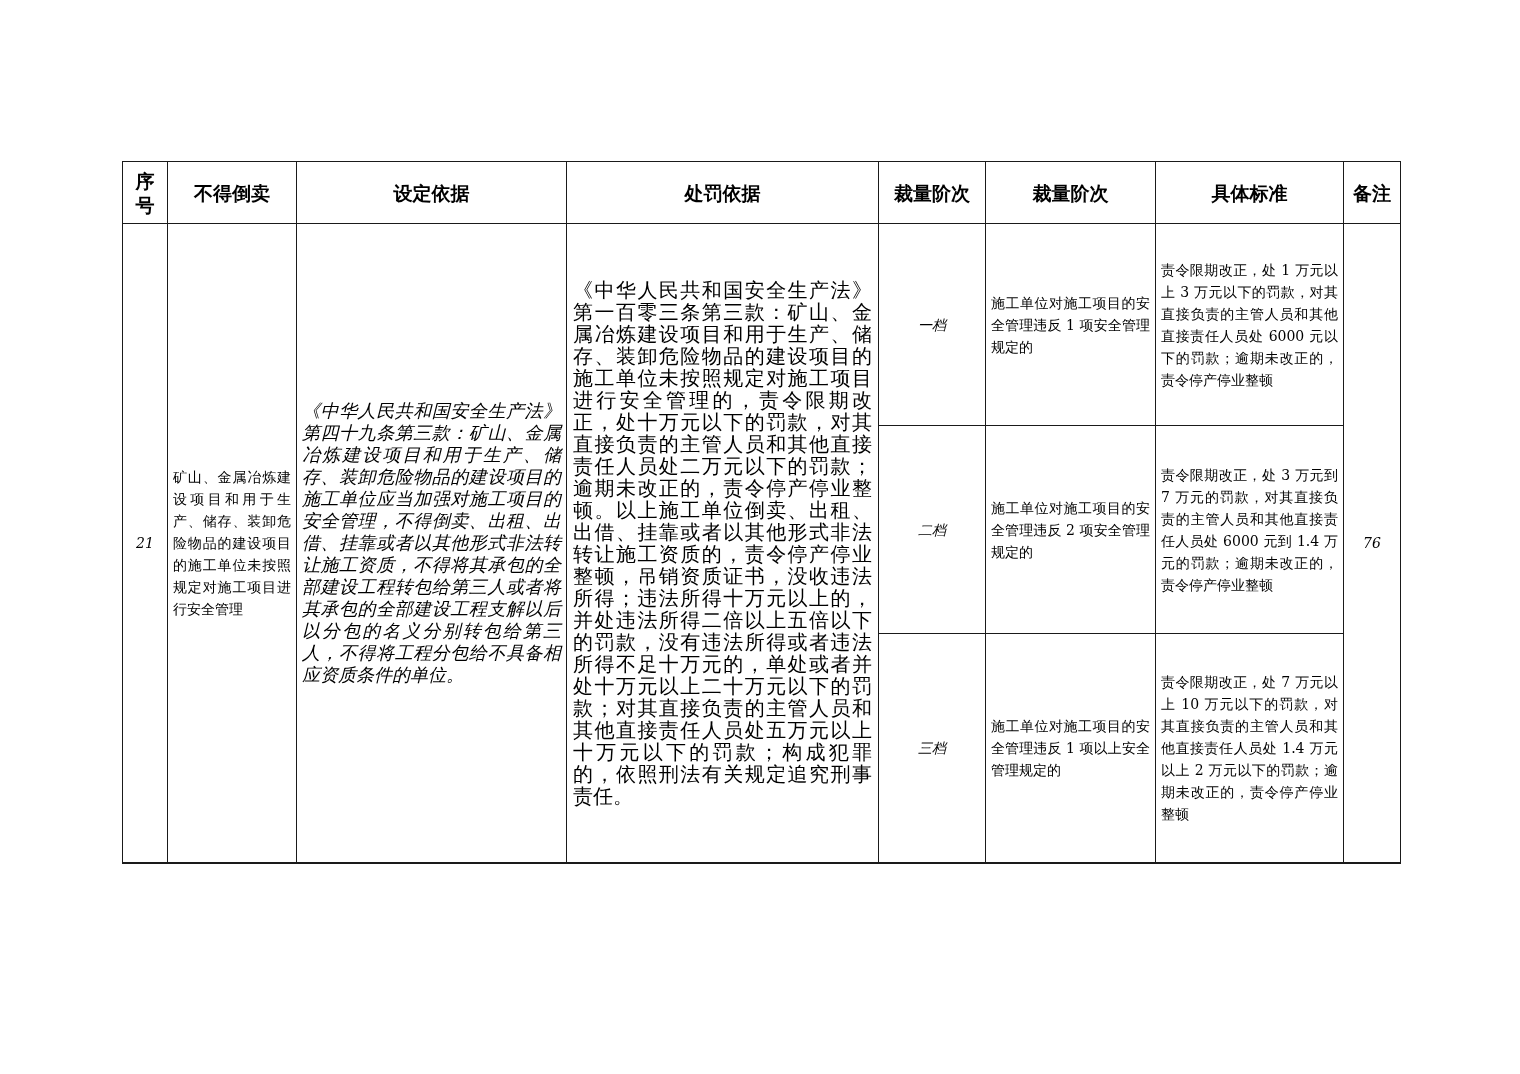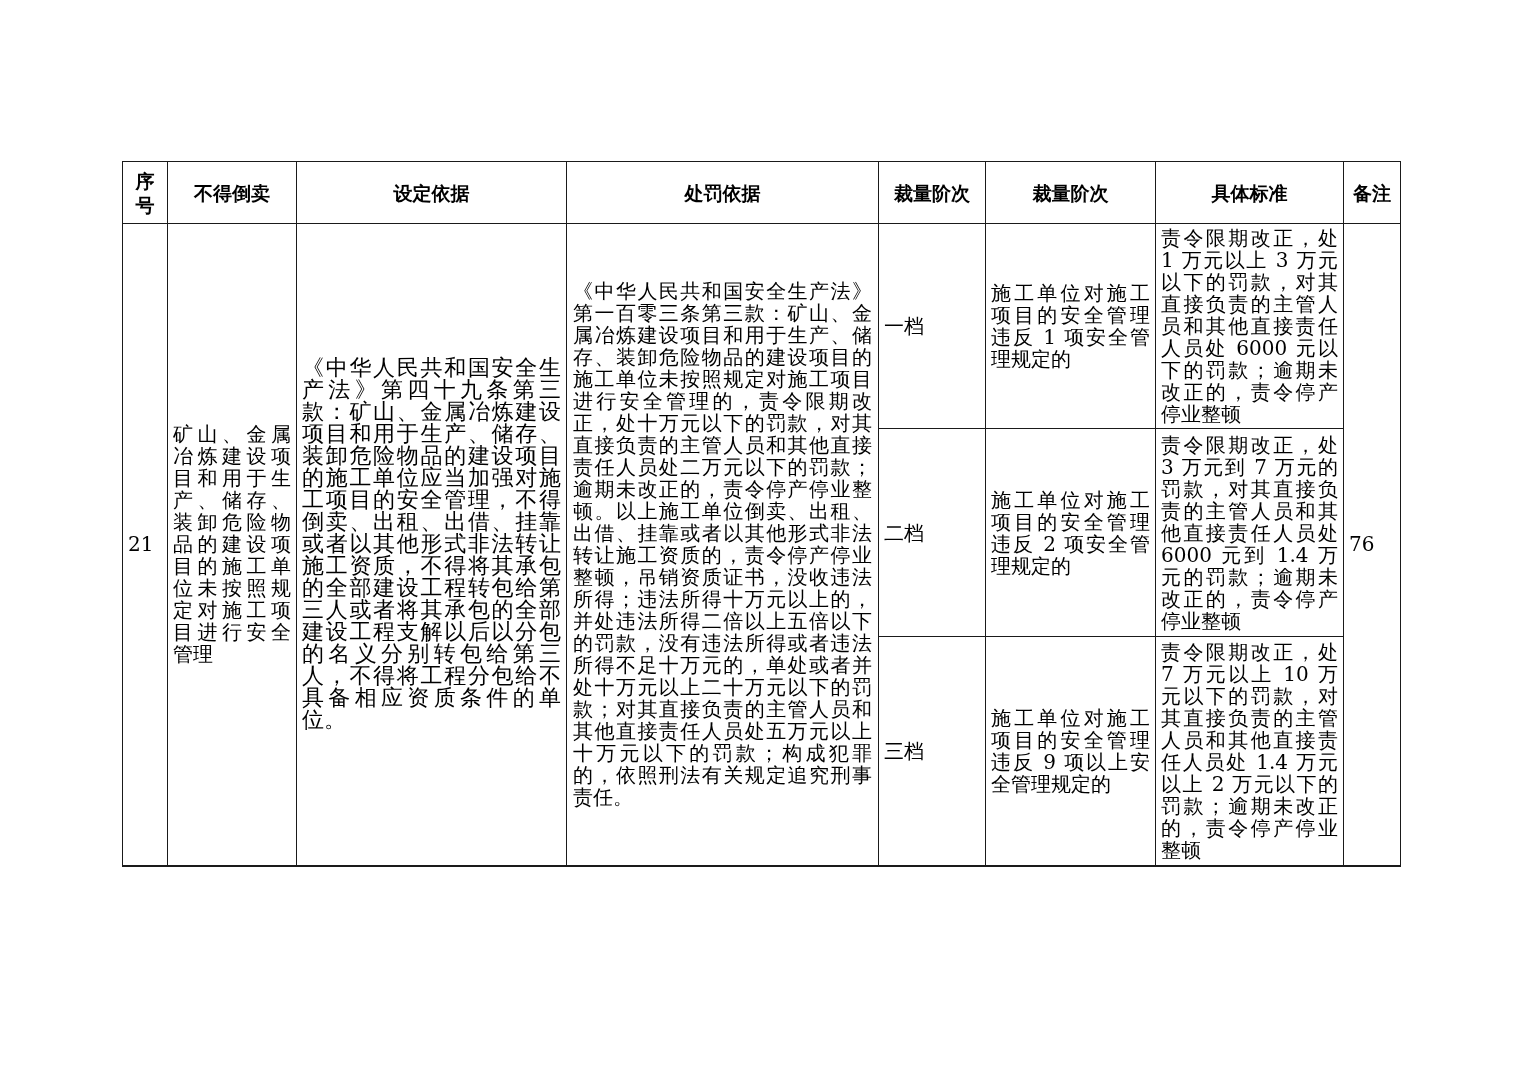--- a/index.html
+++ b/index.html
@@ -39,31 +39,33 @@
   tr.tier-2 { height: 229px; }
   th {
     font-family: "DejaVu Sans", "Liberation Sans", sans-serif;
     font-weight: bold;
     font-size: 19px;
     line-height: 24px;
     text-align: center;
     padding: 2px 4px;
   }
   td {
-    font-size: 20px;
+    font-size: 14px;
     line-height: 22px;
     padding: 3px 5px;
   }
   td.center {
+    text-align: center;
+    font-style: italic;
   }
   td.just {
     text-align: justify;
     text-justify: inter-ideograph;
   }
-  td.setting-basis { font-size: 22px; }
+  td.setting-basis { font-size: 18px; font-style: italic; }
   td.penalty-basis { font-size: 20px; padding: 3px 6px; }
 </style>
 </head>
 <body>
 
 <div class="page">
   <table class="doc-table">
     <colgroup>
       <col style="width:45px">
       <col style="width:129px">
@@ -97,18 +99,18 @@
         <td class="just">责令限期改正，处 1 万元以上 3 万元以下的罚款，对其直接负责的主管人员和其他直接责任人员处 6000 元以下的罚款；逾期未改正的，责令停产停业整顿</td>
         <td rowspan="3" class="center">76</td>
       </tr>
       <tr class="tier-1">
         <td class="center">二档</td>
         <td class="just">施工单位对施工项目的安全管理违反 2 项安全管理规定的</td>
         <td class="just">责令限期改正，处 3 万元到 7 万元的罚款，对其直接负责的主管人员和其他直接责任人员处 6000 元到 1.4 万元的罚款；逾期未改正的，责令停产停业整顿</td>
       </tr>
       <tr class="tier-2">
         <td class="center">三档</td>
-        <td class="just">施工单位对施工项目的安全管理违反 9 项以上安全管理规定的</td>
+        <td class="just">施工单位对施工项目的安全管理违反 1 项以上安全管理规定的</td>
         <td class="just">责令限期改正，处 7 万元以上 10 万元以下的罚款，对其直接负责的主管人员和其他直接责任人员处 1.4 万元以上 2 万元以下的罚款；逾期未改正的，责令停产停业整顿</td>
       </tr>
     </tbody>
   </table>
 </div>
 
 </body></html>

